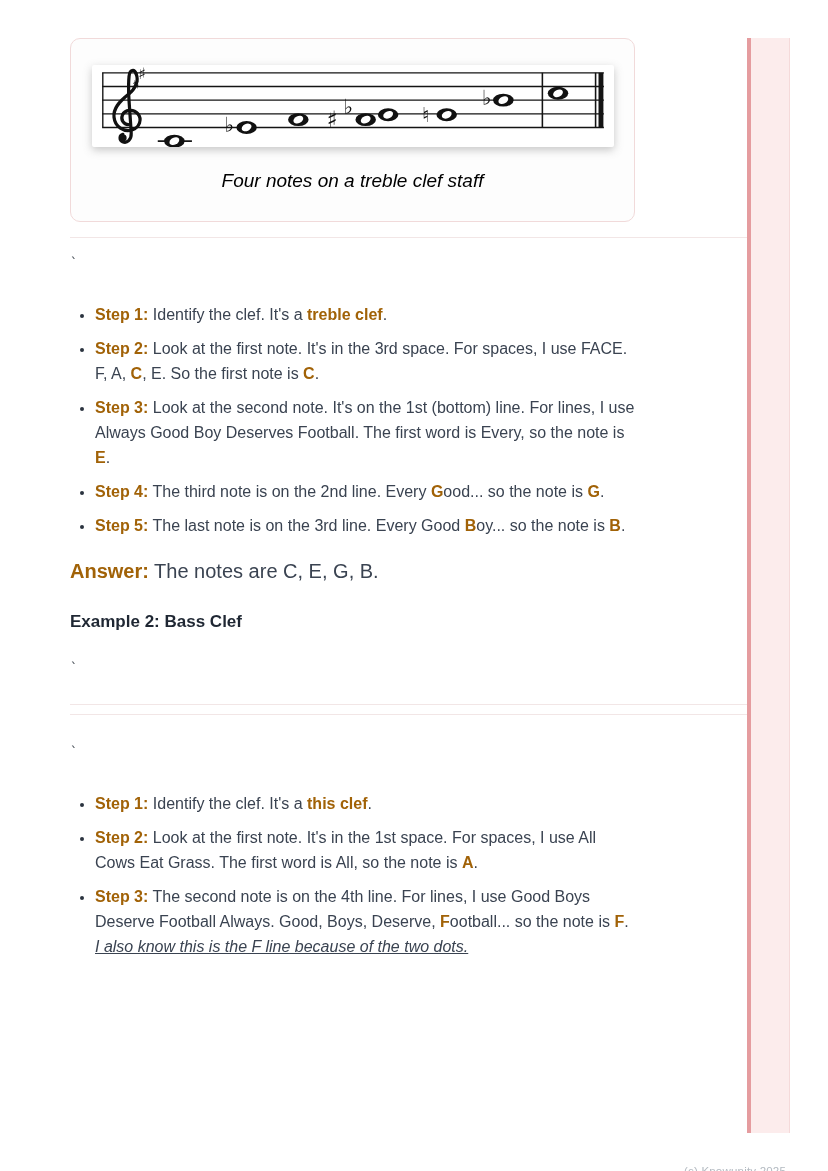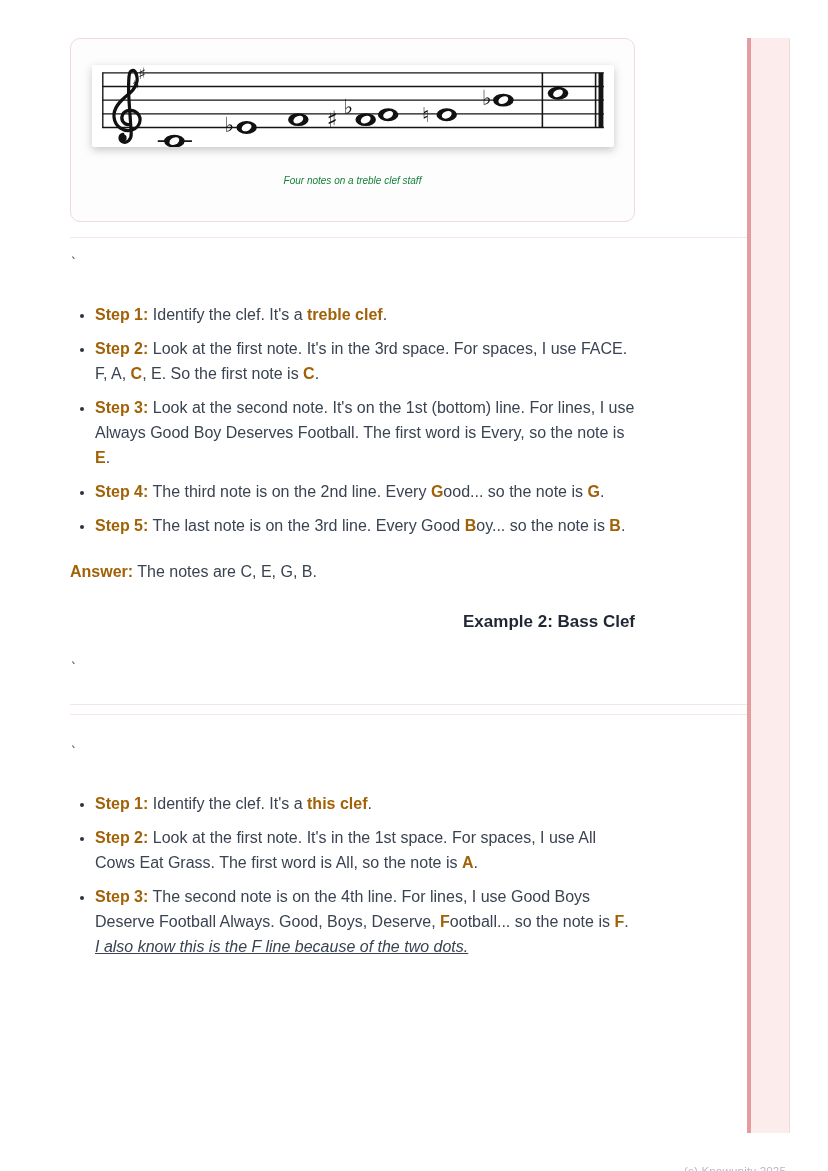--- a/index.html
+++ b/index.html
@@ -27,22 +27,22 @@
     width:522px; height:82px;
     margin:0 auto;
     background:#ffffff;
     border-radius:2px;
     box-shadow:0 3px 9px rgba(110,110,110,0.38);
   }
   .staff-svg { display:block; width:522px; height:82px; }
   .caption {
     text-align:center;
     font-style:italic;
-    color:#15803d;
-    font-size:10px;
+    color:#000000;
+    font-size:19px;
     line-height:17px;
     margin-top:25px;
   }
 
   hr.sep {
     border:none;
     border-top:1px solid #f2e6e6;
     width:705px;
     margin:15px 0 0 0;
   }
@@ -67,28 +67,27 @@
   ul.steps li {
     margin-bottom:9px;
     font-size:16px;
     line-height:25px;
     color:#3a4351;
   }
   ul.steps li::marker { color:#2b333f; font-size:0.85em; }
   .bold { font-weight:bold; color:#a16207; }
   .it { font-style:italic;text-decoration:underline; }
 
-  .answer { margin:21px 0 0 0; font-size:16px; line-height:25px; }
+  .answer { margin:21px 0 0 0; font-size:20px; line-height:25px; }
   h3.example-heading {
     margin:27px 0 0 0;
     font-size:17px;
     line-height:21px;
     font-weight:bold;
     color:#1f2733;
-    text-align:right;
   }
   .card-second { margin-top:12px; }
 
   
   .margin-strip {
     position:absolute;
     left:747px; top:38px;
     width:43px; height:1095px;
     background:#fcecec;
     border-left:4px solid #e59c9f;

